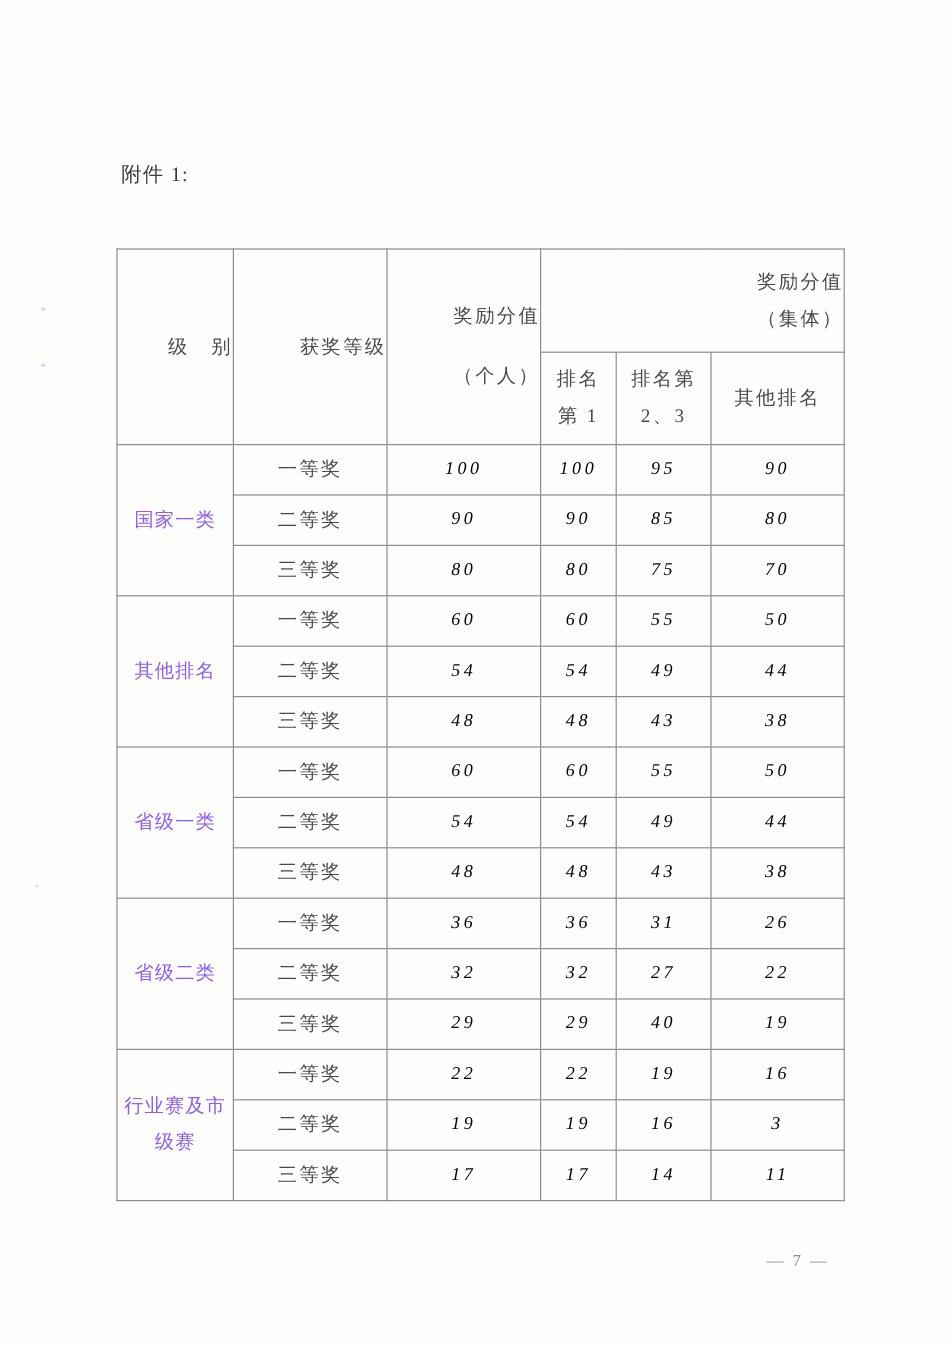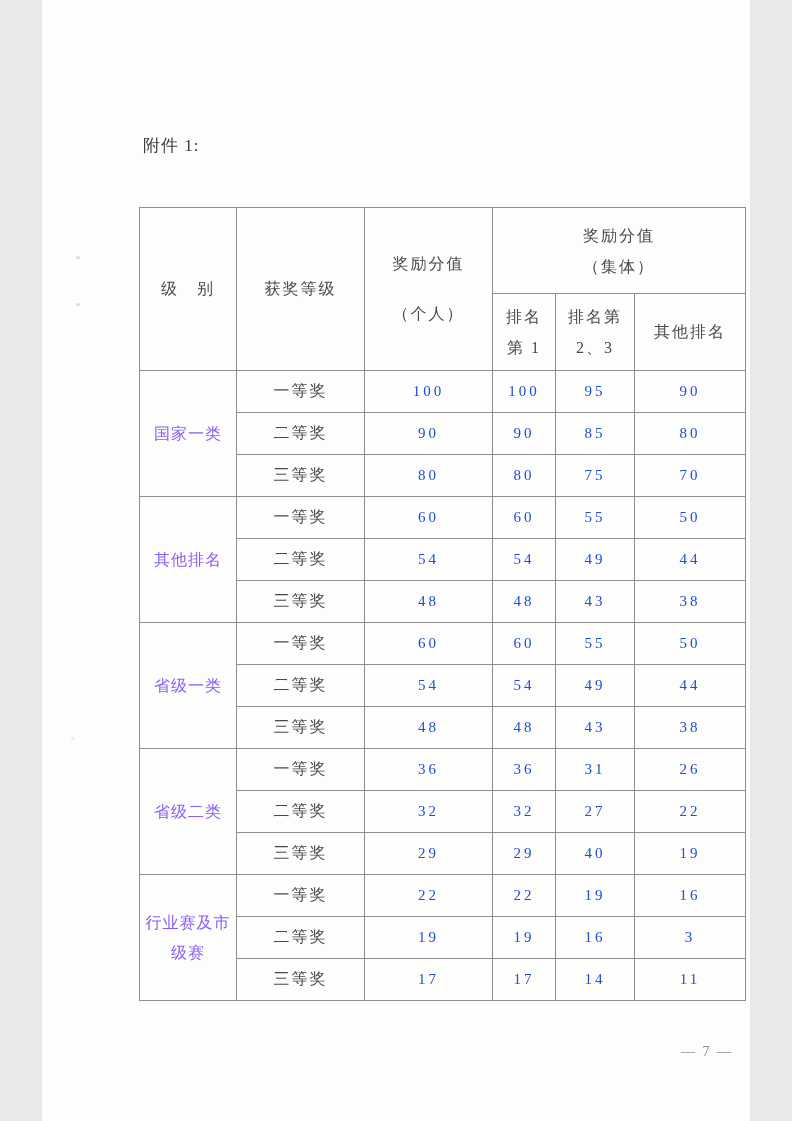--- a/index.html
+++ b/index.html
@@ -3,21 +3,21 @@
 <meta charset="utf-8">
 <style>
   html, body {
     margin: 0;
     padding: 0;
     background: #e9e9e9;
     font-family: "Liberation Serif", "DejaVu Serif", serif;
   }
   .page {
     position: relative;
-    width: 708px;
+    width: 792px;
     height: 1121px;
     margin: 0 auto;
     background: #fdfdfc;
     overflow: hidden;
     color: #474747;
   }
   .attachment-label {
     position: absolute;
     left: 101px;
     top: 134px;
@@ -47,41 +47,42 @@
     border-collapse: collapse;
     table-layout: fixed;
   }
   .score-table th, .score-table td {
     border: 1px solid #8e8e8e;
     text-align: center;
     vertical-align: middle;
     font-weight: normal;
     padding: 0;
   }
-  tr.header-top > th { height: 85px; }
+  tr.header-top > th { height: 85px; text-align: right; }
   tr.header-sub > th { height: 76px; }
   tbody td { height: 41px; }
   .cjk {
     font-size: 16px;
     letter-spacing: 2px;
     color: #4a4a4a;
   }
   .level-cell {
     font-size: 16px;
     letter-spacing: 1px;
     color: #8b5cf6;
     padding: 0 13px;
     line-height: 30px;
   }
   .two-line span { display: block; line-height: 31px; }
   .two-line-wide span { display: block; line-height: 50px; }
   .num {
     font-size: 15px;
     letter-spacing: 3px;
-    color: #1d4ed8;
+    color: #000000;
+    font-style: italic;
   }
   .page-number {
     position: absolute;
     left: 618px;
     top: 1044px;
     width: 94px;
     text-align: center;
     font-size: 14px;
     letter-spacing: 2px;
     color: #8d8d8d;

